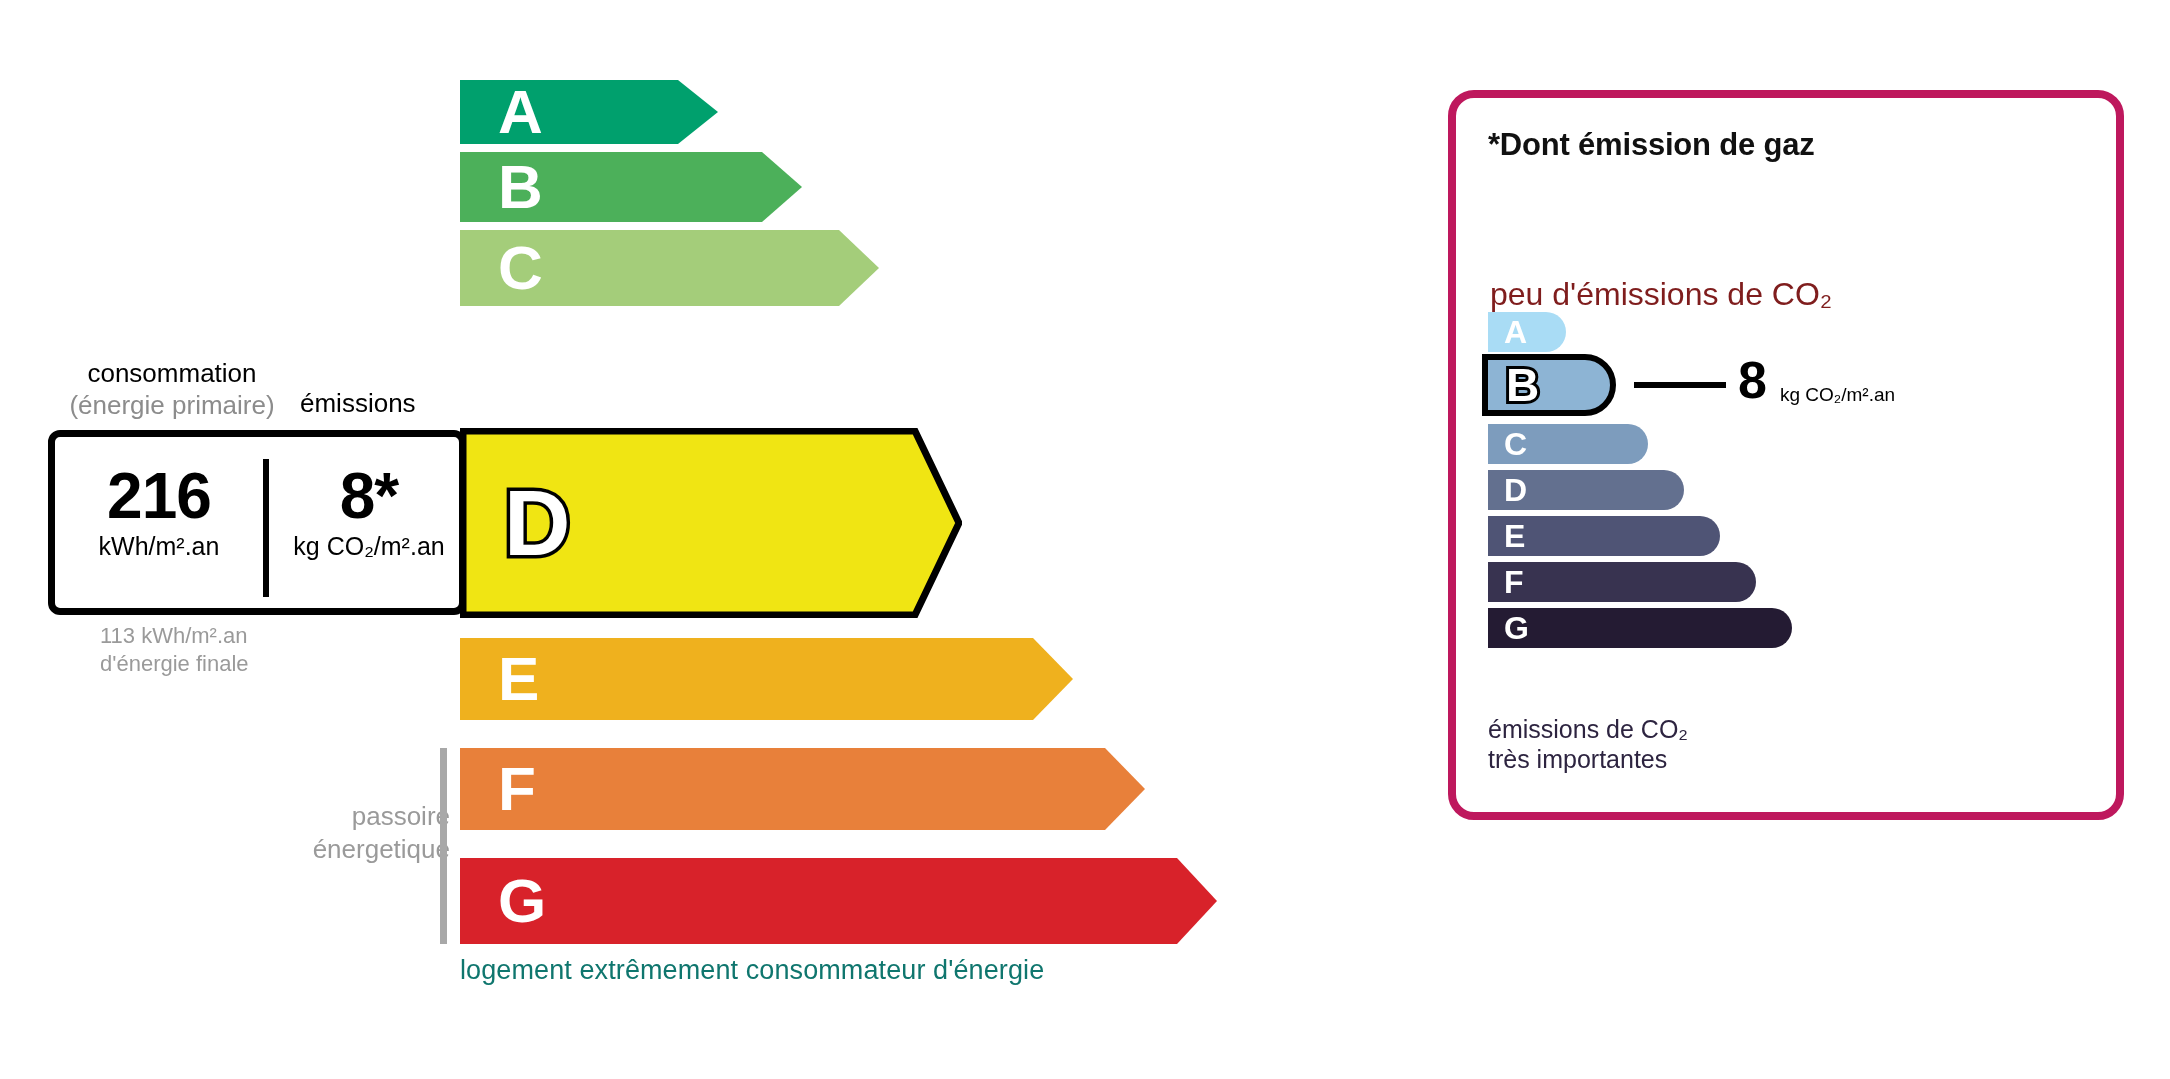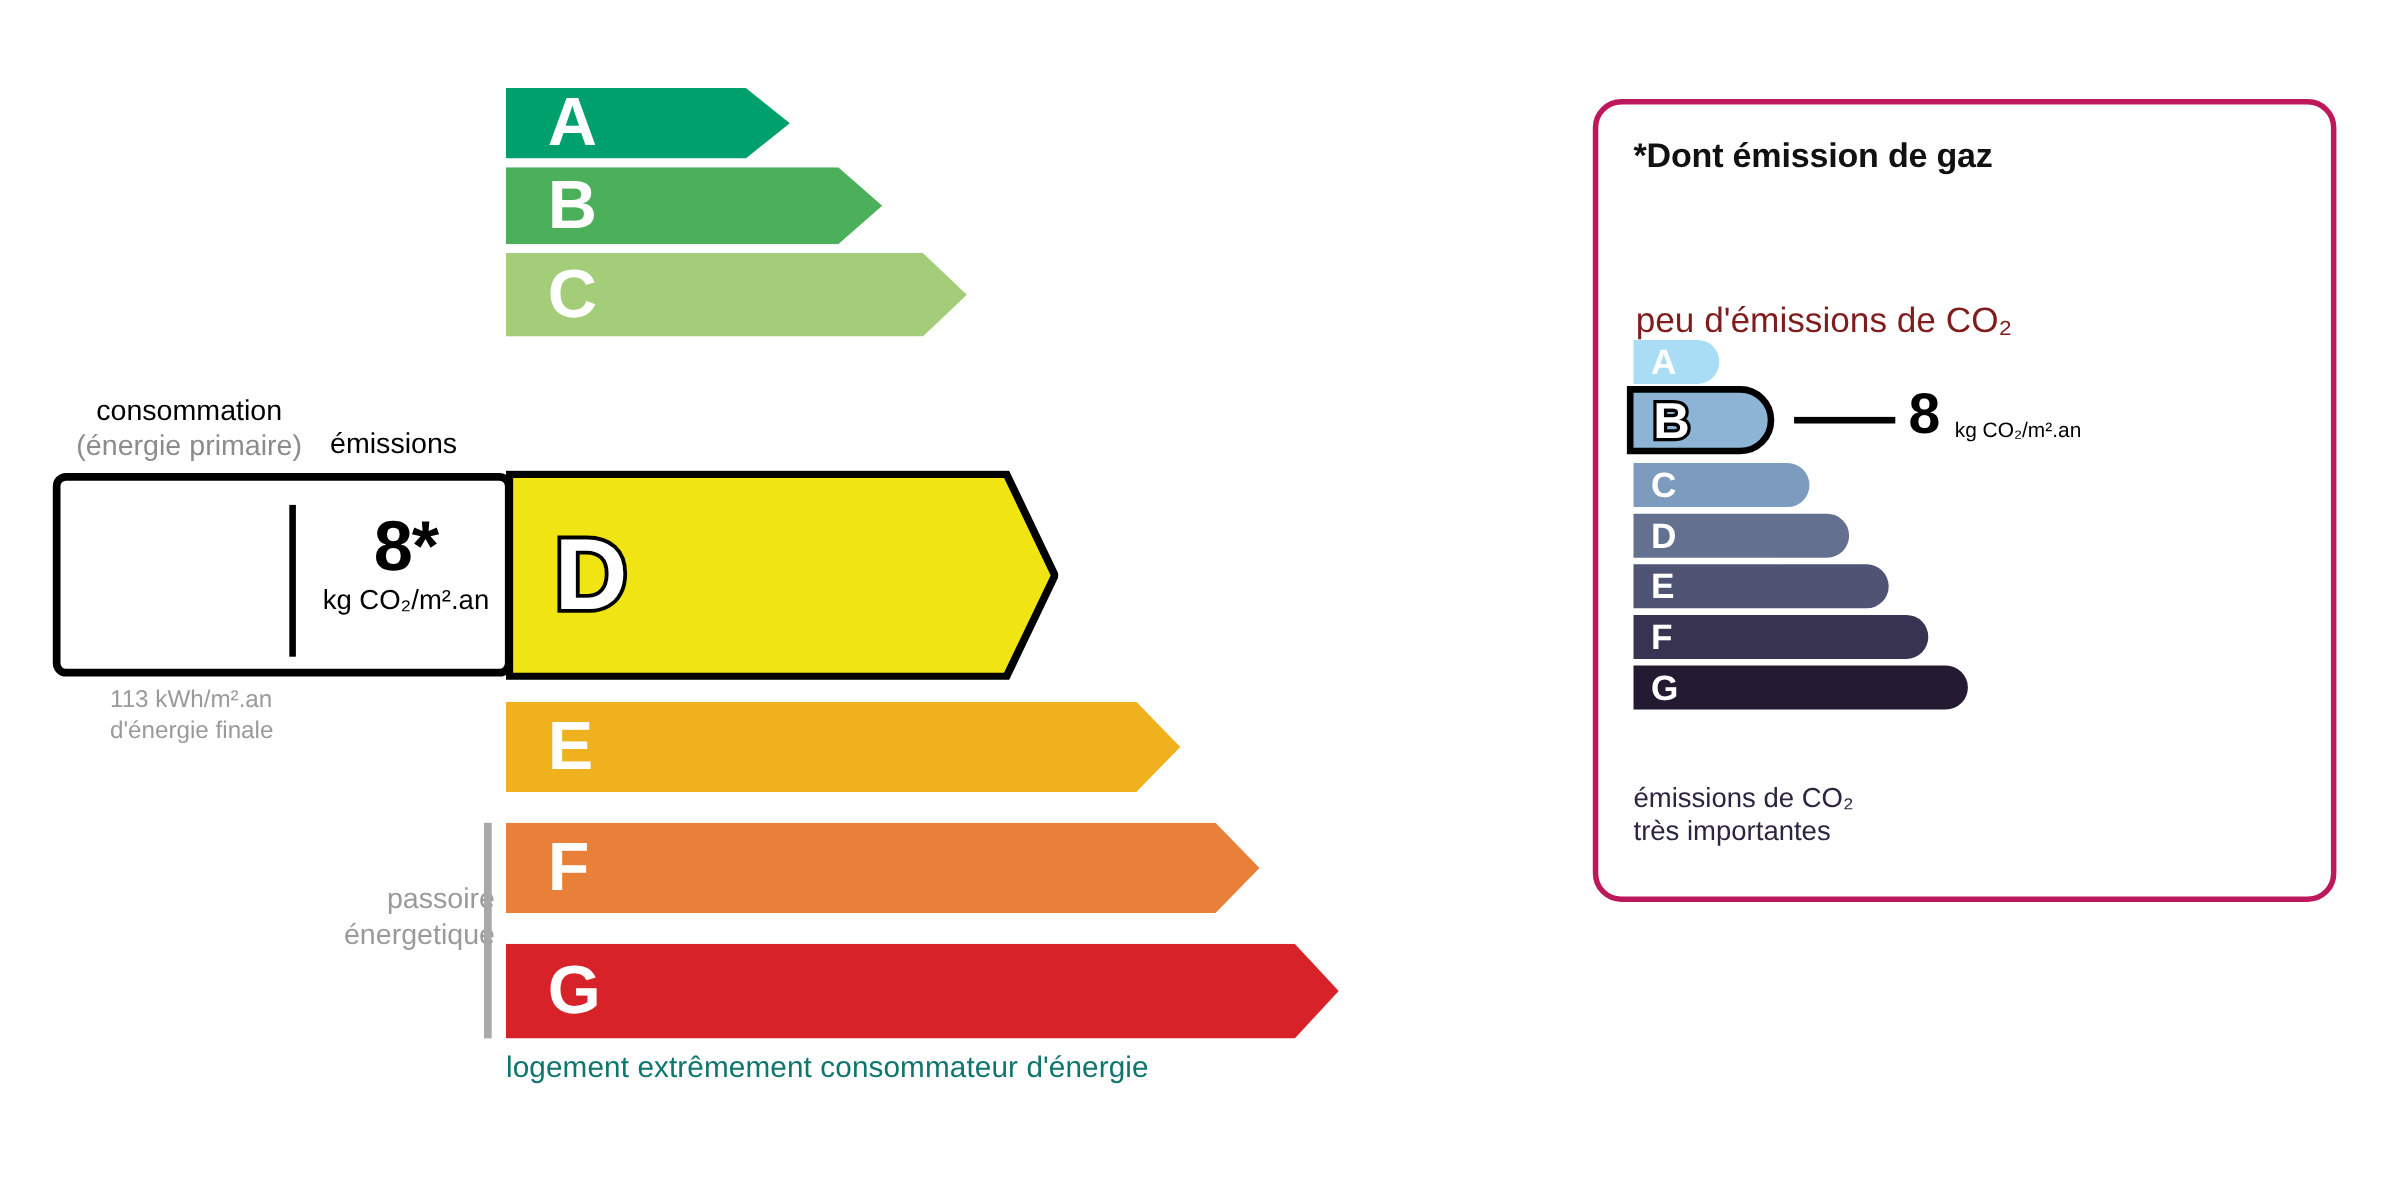--- a/index.html
+++ b/index.html
@@ -70,21 +70,21 @@
     position:absolute;left:270px;top:800px;width:180px;text-align:right;
     font-size:26px;color:#9a9a9a;line-height:1.25;
   }
   #passoire-bar{
     position:absolute;left:440px;top:748px;width:7px;height:196px;background:#a8a8a8;
   }
 
   
   #co2-panel{
     position:absolute;left:1448px;top:90px;width:676px;height:730px;
-    border:5px solid #be185d;border-radius:26px;background:#ffffff;box-sizing:border-box;
+    border:8px solid #be185d;border-radius:26px;background:#ffffff;box-sizing:border-box;
   }
   #co2-title{
     position:absolute;left:32px;top:28px;font-size:31px;font-weight:bold;
     color:#111111;line-height:1.22;letter-spacing:-.2px;
   }
   #co2-top-caption{
     position:absolute;left:34px;top:178px;font-size:32px;color:#7f1d1d;white-space:nowrap;
   }
   #co2-bottom-caption{
     position:absolute;left:32px;top:616px;font-size:25px;color:#2d2440;line-height:1.2;
@@ -176,20 +176,24 @@
   <div id="passoire-bar"></div>
 
   <div id="label-consommation">
     <div>consommation</div>
     <div class="sub">(énergie primaire)</div>
   </div>
   <div id="label-emissions">émissions</div>
 
   <div id="value-box">
     <div class="divider"></div>
+    <div class="vb-cell" id="vb-cell-conso">
+      <div class="vb-num">216</div>
+      <div class="vb-unit">kWh/m².an</div>
+    </div>
     <div class="vb-cell" id="vb-cell-emis">
       <div class="vb-num">8*</div>
       <div class="vb-unit">kg CO₂/m².an</div>
     </div>
   </div>
 
   <div id="label-energie-finale">
     <div>113 kWh/m².an</div>
     <div>d'énergie finale</div>
   </div>

